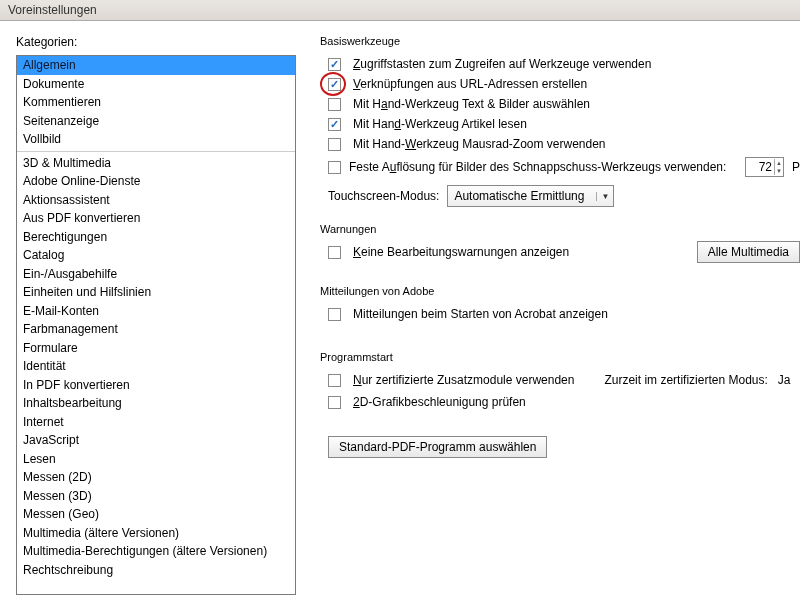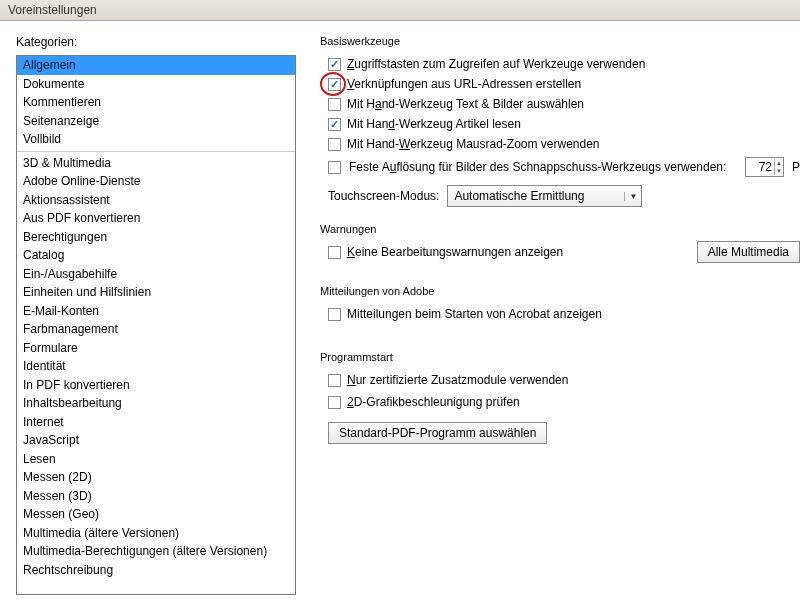--- a/index.html
+++ b/index.html
@@ -59,21 +59,21 @@
     margin-bottom: 10px;
     display: block;
   }
   .group-body {
     padding-left: 8px;
   }
   .ck-row {
     display: flex;
     align-items: center;
     margin-bottom: 6px;
-    gap: 6px;
+    gap: 12px;
   }
   .ck {
     width: 13px; height: 13px;
     border: 1px solid #888;
     background: #fff;
     display: inline-flex;
     align-items: center;
     justify-content: center;
     font-size: 11px;
     color: #2a6bbf;
@@ -115,21 +115,21 @@
     cursor: pointer;
     color: #555;
   }
   .dropdown {
     display: inline-flex;
     align-items: center;
     border: 1px solid #888;
     background: linear-gradient(#fdfdfd, #eee);
     height: 22px;
     padding: 0 4px 0 6px;
-    gap: 40px;
+    gap: 12px;
     cursor: default;
   }
   .dropdown .dd-arrow {
     border-left: 1px solid #aaa;
     padding-left: 4px;
     font-size: 8px;
     color: #333;
   }
   .btn {
     display: inline-block;
@@ -273,26 +273,30 @@
     </div>
 
     <div class="group" style="margin-top:30px;">
       <span class="group-title">Programmstart</span>
       <div class="group-body">
         <div class="status-row" style="margin-bottom:8px;">
           <div class="ck-row" style="margin-bottom:0;">
             <span class="ck"></span>
             <span class="ck-label"><u>N</u>ur zertifizierte Zusatzmodule verwenden</span>
           </div>
+          <span>
+            <span>Zurzeit im zertifizierten Modus:</span>&nbsp;&nbsp;
+            <span>Ja</span>
+          </span>
         </div>
         <div class="ck-row">
           <span class="ck"></span>
           <span class="ck-label"><u>2</u>D-Grafikbeschleunigung prüfen</span>
         </div>
-        <div style="margin-top:13px;">
+        <div style="margin-top:27px;">
           <span class="btn">Standard-PDF-Programm auswählen</span>
         </div>
       </div>
     </div>
 
   </div>
 </div>
 
 <div class="redcircle"></div>
 

